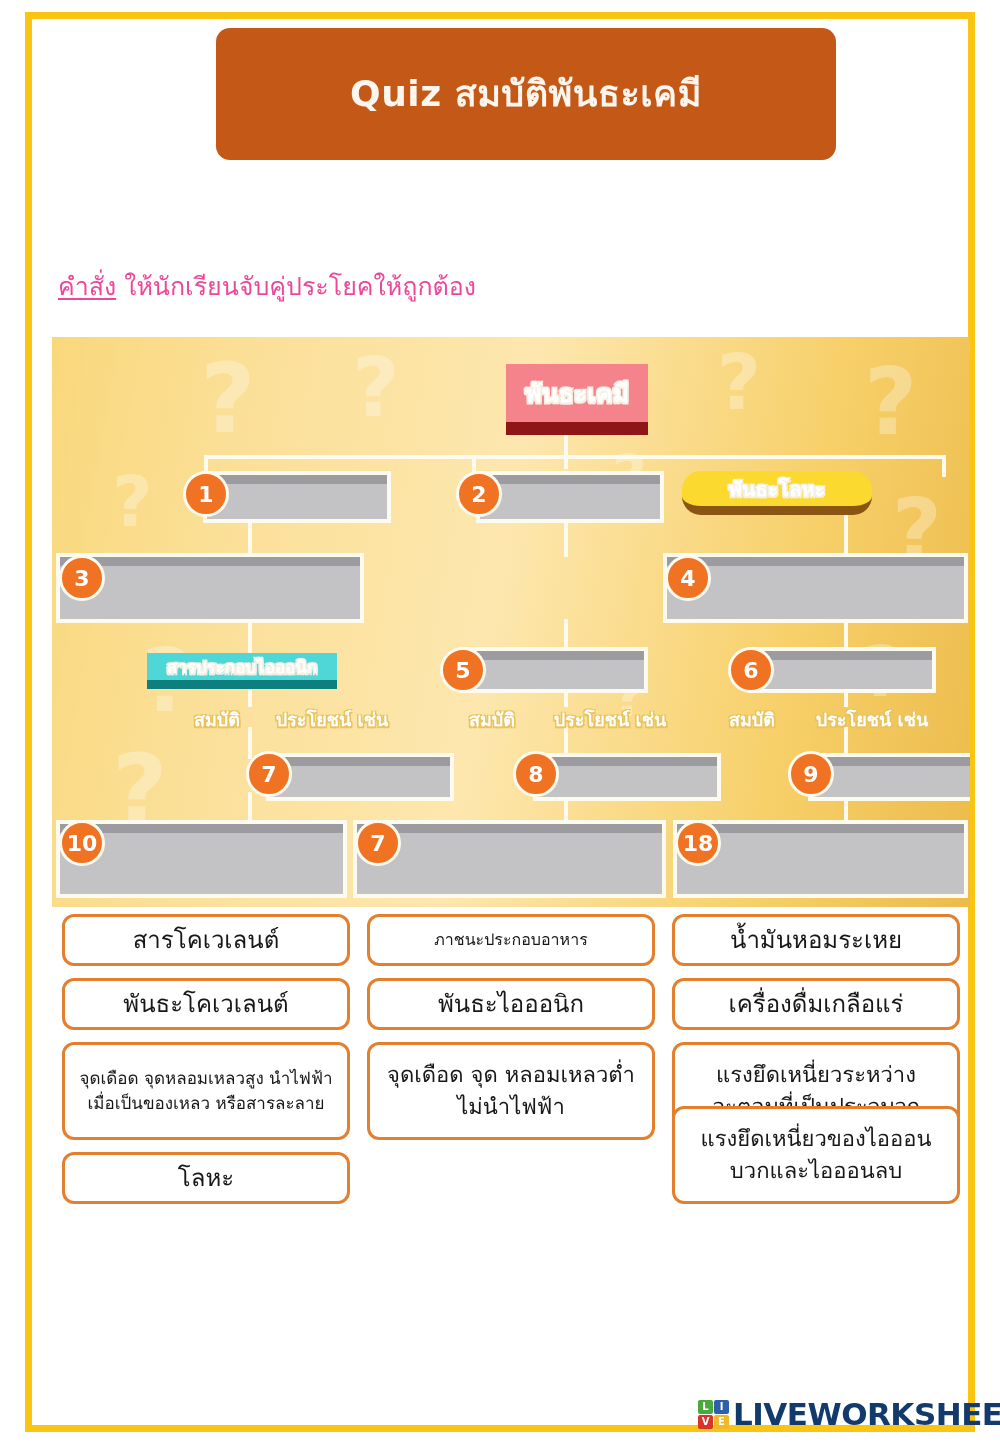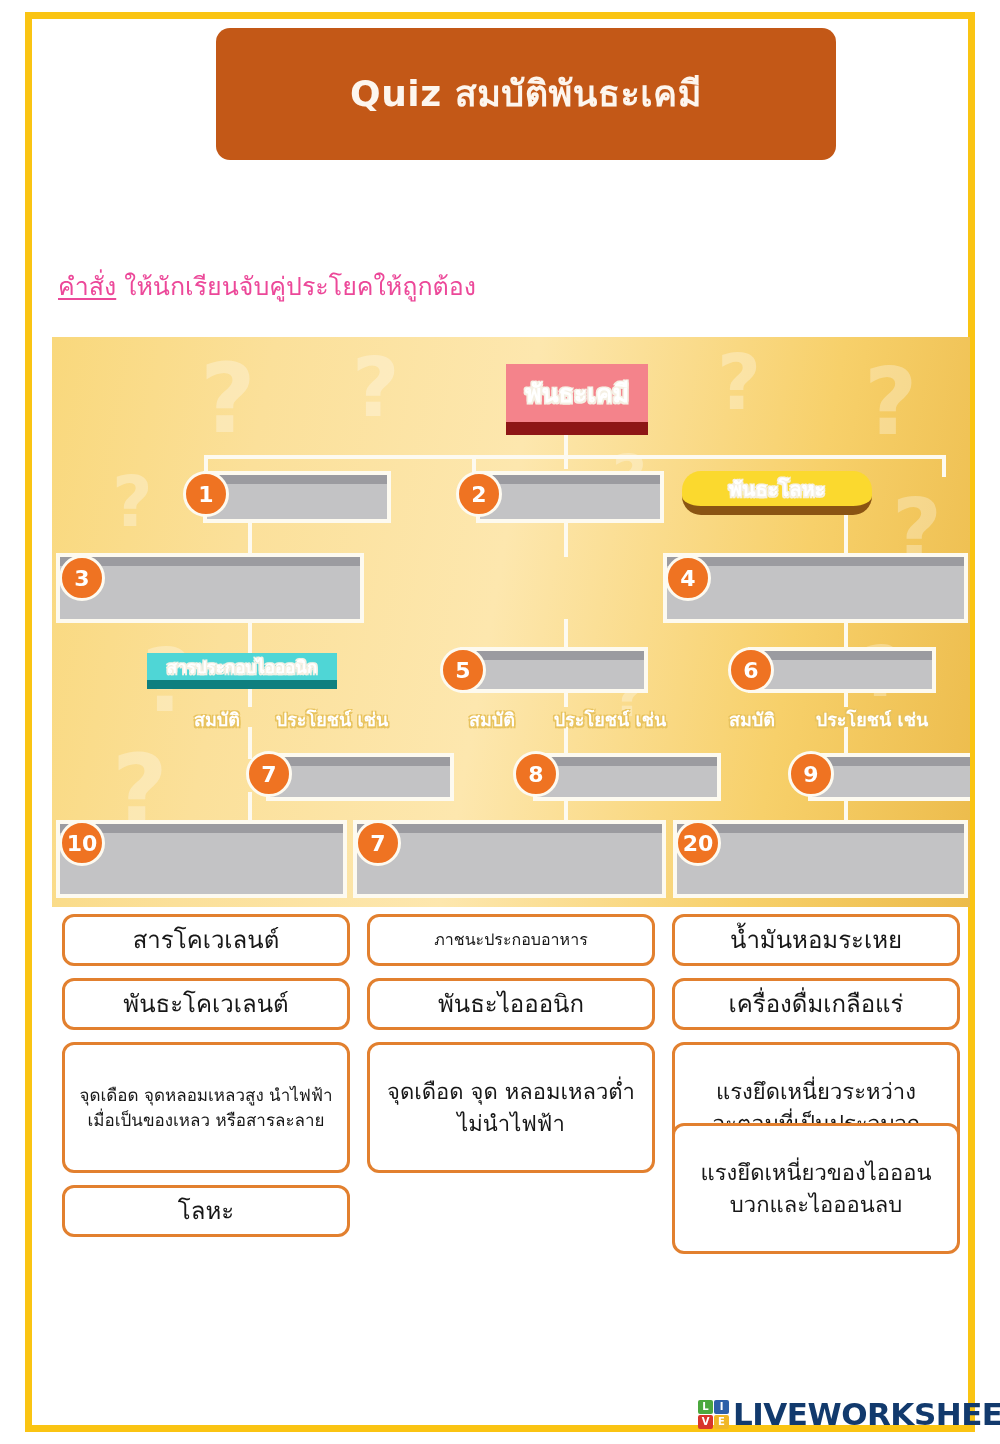--- a/index.html
+++ b/index.html
@@ -203,21 +203,21 @@
     justify-content: center;
     text-align: center;
     color: #171717;
     padding: 6px 10px;
   }
   .opt.col { width: 288px; }
   .opt.sz-lg  { font-size: 24px; height: 56px; line-height: 1.2; }
   .opt.sz-md  { font-size: 16px; height: 56px; line-height: 1.25; }
   .opt.sz-sm  { font-size: 17px; line-height: 1.45; }
   .opt.sz-smm { font-size: 22px; line-height: 1.45; }
-  .opt.tall   { height: 131px; }
+  .opt.tall   { height: 98px; }
   .opt.tall2  { height: 140px; }
   .opt.short  { height: 52px; }
 
   
   #footer-logo {
     position: absolute;
     left: 698px;
     top: 1396px;
     display: flex;
     align-items: center;
@@ -352,21 +352,21 @@
   <div class="blank" style="left:760px;top:420px;width:180px;height:40px;"></div>
   <div class="num" style="left:736px;top:414px;">9</div>
 
   <div class="blank" style="left:8px;top:487px;width:283px;height:70px;"></div>
   <div class="num" style="left:7px;top:483px;">10</div>
 
   <div class="blank" style="left:305px;top:487px;width:305px;height:70px;"></div>
   <div class="num" style="left:303px;top:483px;">7</div>
 
   <div class="blank" style="left:625px;top:487px;width:287px;height:70px;"></div>
-  <div class="num" style="left:623px;top:483px;">20</div>
+  <div class="num" style="left:623px;top:483px;">18</div>
 
 </div>
 
 <div id="options">
 
   <div class="opt-row">
     <div class="opt col sz-lg short">สารโคเวเลนต์</div>
     <div class="opt col sz-md short">ภาชนะประกอบอาหาร</div>
     <div class="opt col sz-lg short">น้ำมันหอมระเหย</div>
   </div>

